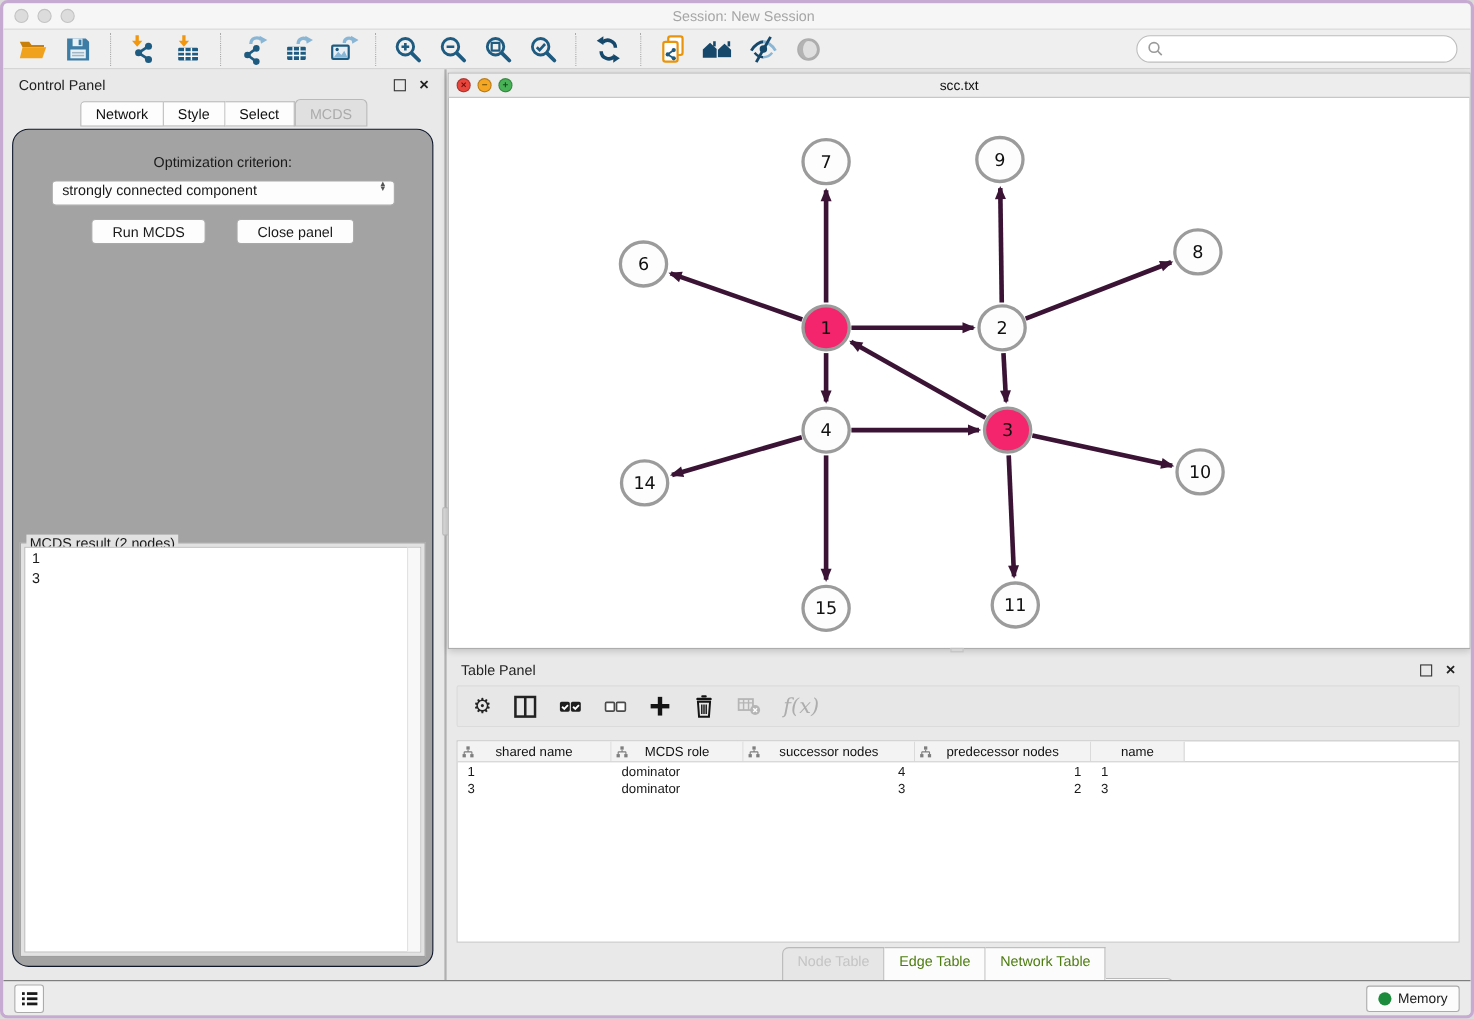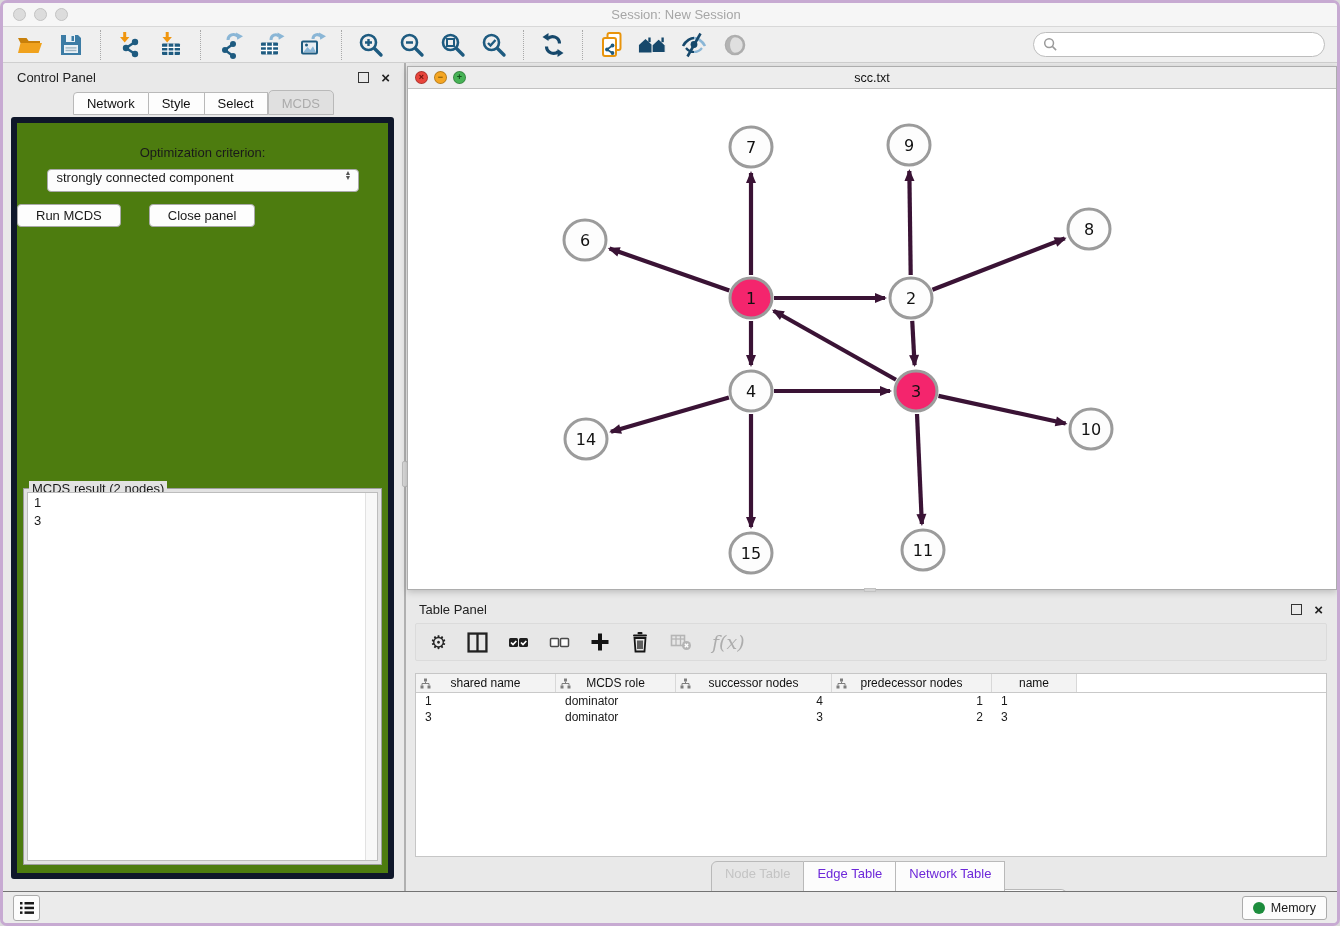--- a/index.html
+++ b/index.html
@@ -29,28 +29,28 @@
   .cpanel{position:absolute;left:0;top:0;bottom:0;width:401px;}
   .p-header{height:28px;display:flex;align-items:center;padding:0 14px;gap:12px;}
   .p-title{font-size:13px;color:#222;}
   .p-spacer{flex:1;}
   .float-ic{width:11px;height:11px;border:1.6px solid #333;}
   .close-ic{font-weight:900;font-size:15px;color:#222;line-height:1;}
   .cp-tabs{display:flex;justify-content:center;align-items:flex-end;height:24px;}
   .cp-tab{font-size:13px;padding:3px 13px;background:#FDFDFD;border:1px solid #B9B9B9;border-left:none;color:#111;}
   .cp-tab:first-child{border-left:1px solid #B9B9B9;border-radius:4px 0 0 0;}
   .cp-tab.active{background:#E0E0E0;color:#ABABAB;border-radius:5px 5px 0 0;padding-top:5px;border-left:1px solid #B9B9B9;}
-  .cp-content{position:absolute;top:54px;left:8px;right:10px;bottom:12px;background:#4d7c0f;
-              border:6px solid #0f172a;border-radius:3px;}
+  .cp-content{position:absolute;top:54px;left:8px;right:10px;bottom:12px;background:#a3a3a3;
+              border:1px solid #0f172a;border-radius:15px;}
   .opt-label{text-align:center;font-size:13px;margin-top:22px;color:#1A1A1A;}
   .selectbox{width:312px;height:23px;margin:9px auto 0;background:#FDFDFD;border:1px solid #A9A9A9;border-radius:4px;
              display:flex;align-items:flex-start;padding:0 6px 0 9px;font-size:13px;}
   .selectbox .val{flex:1;}
   .stepper{display:flex;flex-direction:column;line-height:5px;font-size:7px;color:#555;}
-  .btn-row{display:flex;gap:28px;margin-top:12px;}
+  .btn-row{display:flex;justify-content:center;gap:28px;margin-top:12px;}
   .btn{height:23px;padding:0 18px;background:#FDFDFD;border:1px solid #A9A9A9;border-radius:4px;font-size:13px;
        display:flex;align-items:center;}
   .fieldset{position:absolute;left:6px;right:6px;bottom:8px;height:377px;border:1px solid #9E9E9E;background:#E2E2E2;}
   .fieldset .legend{position:absolute;top:-8px;left:5px;background:#E2E2E2;padding:0 3px;font-size:13px;}
   .result-area{position:absolute;inset:3px;background:#fff;border:1px solid #BDBDBD;}
   .result-scroll{position:absolute;right:0;top:0;bottom:0;width:12px;background:#F8F8F8;border-left:1px solid #E2E2E2;}
   .result-line{font-size:13px;line-height:17px;padding-left:6px;padding-top:1px;}
   
   .nw{position:absolute;left:404px;top:3px;width:930px;height:524px;background:#fff;border:1px solid #ADADAD;
       box-shadow:0 2px 7px rgba(0,0,0,0.2);}
@@ -72,21 +72,21 @@
   .fx{font-family:"DejaVu Serif","Liberation Serif",serif;font-style:italic;font-size:19px;color:#ADADAD;}
   .gear-ch{font-size:19px;color:#242424;line-height:1;}
   .tp-table{position:absolute;left:8px;right:8px;top:78px;height:184px;background:#fff;border:1px solid #C6C6C6;overflow:hidden;}
   .thead{display:flex;height:19px;border-bottom:1px solid #C9C9C9;}
   .th{position:relative;display:flex;align-items:center;justify-content:center;background:#F3F3F3;
       border-right:1px solid #D8D8D8;font-size:12px;color:#111;}
   .th .h-ic{position:absolute;left:4px;top:4px;}
   .tr{display:flex;height:16px;}
   .td{font-size:12px;padding:0 9px;display:flex;align-items:center;}
   .tp-tabs{position:absolute;left:0;right:0;top:266px;display:flex;justify-content:center;padding-left:36px;}
-  .tp-tab{font-size:13px;padding:4px 13px;background:#FCFCFC;border:1px solid #B9B9B9;border-left:none;color:#6d28d9;}
+  .tp-tab{font-size:13px;padding:4px 13px;background:#FCFCFC;border:1px solid #B9B9B9;border-left:none;color:#4d7c0f;}
   .tp-tab:first-child{border-left:1px solid #B9B9B9;border-radius:6px 0 0 6px;}
   .tp-tab:last-child{border-radius:0 6px 6px 0;margin-top:28px;}
   .tp-tab.disabled{background:#E6E6E6;color:#C4C4C4;}
   
   .statusbar{position:absolute;left:0;right:0;bottom:0;height:32px;background:#EBEBEB;border-top:1px solid #737373;
              display:flex;align-items:center;justify-content:space-between;padding:0 10px;}
   .sq-btn{width:27px;height:26px;background:#FCFCFC;border:1px solid #ABABAB;border-radius:3px;
           display:flex;align-items:center;justify-content:center;}
   .mem-btn{height:24px;background:#FCFCFC;border:1px solid #ABABAB;border-radius:3px;display:flex;align-items:center;
            gap:6px;padding:0 10px;font-size:12.5px;}

